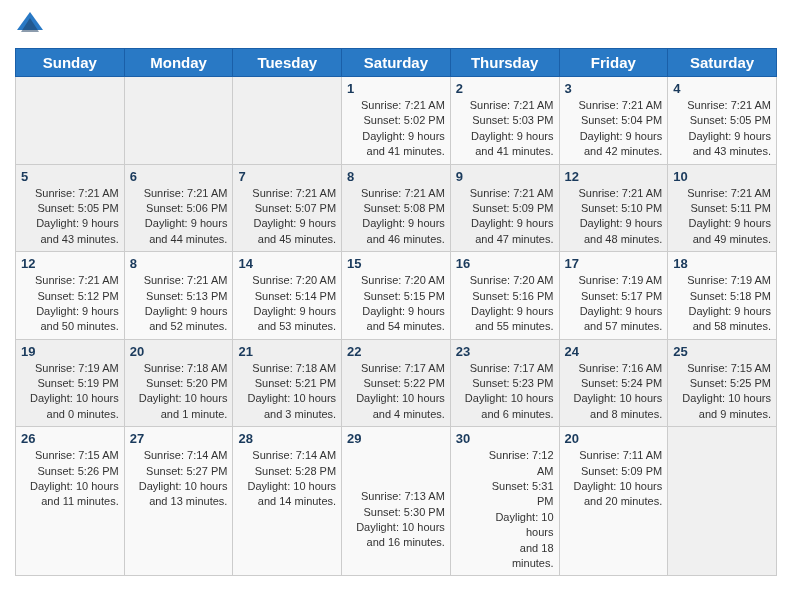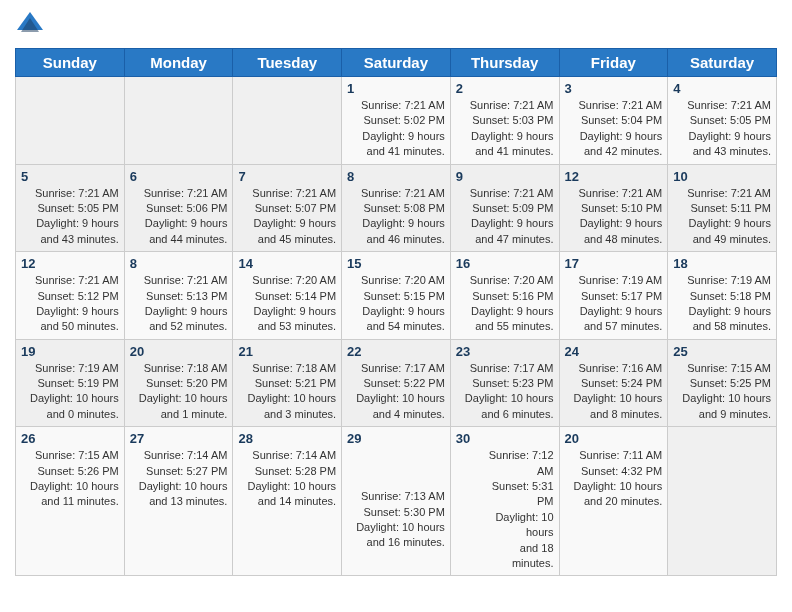--- a/index.html
+++ b/index.html
@@ -300,21 +300,21 @@
           <td>
             <span class="day-number">30</span>
             <div class="day-info" style="white-space: pre-line; margin-left: 28px;">Sunrise: 7:12 AM
 Sunset: 5:31 PM
 Daylight: 10 hours
 and 18 minutes.</div>
           </td>
           <td>
             <span class="day-number">20</span>
             <div class="day-info" style="white-space: pre-line;">Sunrise: 7:11 AM
-Sunset: 4:32 PM
+Sunset: 5:09 PM
 Daylight: 10 hours
 and 20 minutes.</div>
           </td>
           <td class="empty"></td>
         </tr>
       </tbody>
   </table>
 </div>
 
 </body></html>

